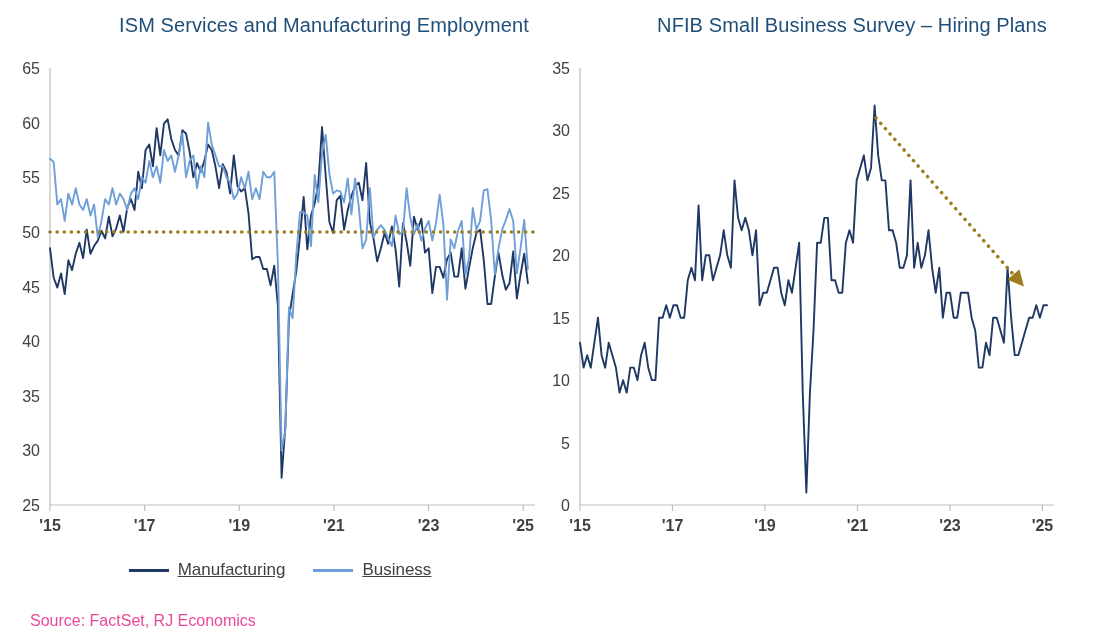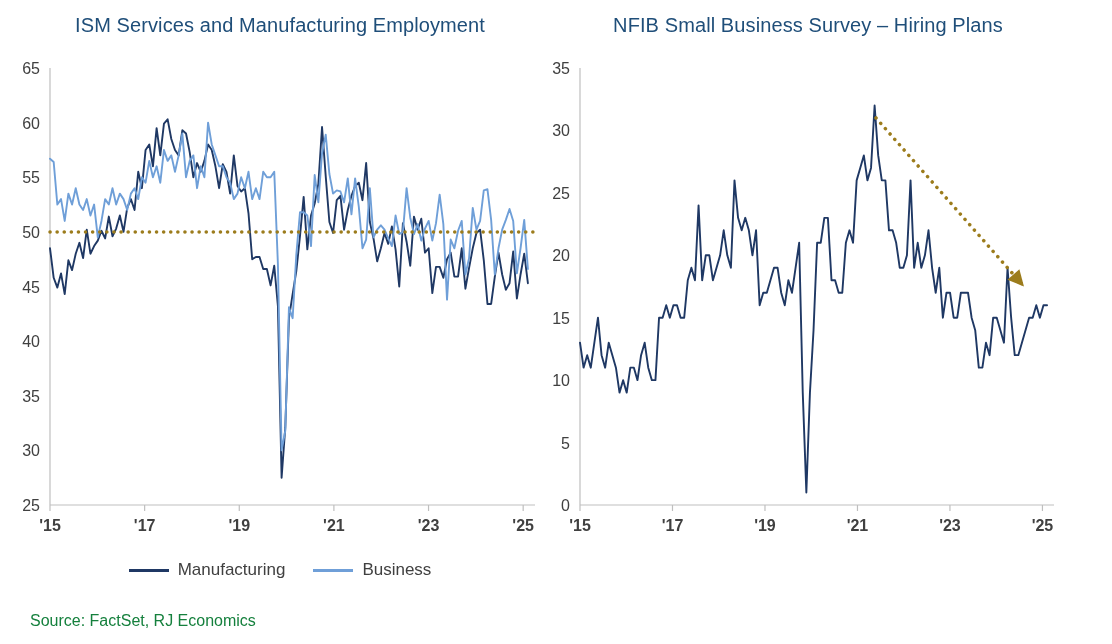--- a/index.html
+++ b/index.html
@@ -14,20 +14,21 @@
   #panel-left{left:0;width:560px;}
   #panel-right{left:532px;width:552px;}
 
   .chart-title{
     position:absolute;top:14px;left:0;width:100%;
     text-align:center;
     font-size:20px;
     color:#1f4e79;
     letter-spacing:0.1px;
     white-space:nowrap;
+    padding-left:44px;
   }
   #panel-left .chart-title{text-align:center;}
   .plot-wrap{position:absolute;}
   svg{display:block;}
 
   .tick-label{
     font-size:16px;
     fill:#404040;
   }
   .axis-line{stroke:#bfbfbf;stroke-width:1.2;}
@@ -35,25 +36,25 @@
 
   .legend{
     position:absolute;
     display:flex;
     align-items:center;
     justify-content:center;
     gap:28px;
     font-size:17px;
     color:#404040;
   }
-  .legend-item{display:flex;align-items:center;gap:9px;}
+  .legend-item{display:flex;align-items:center;gap:9px;text-decoration:underline;}
   .legend-swatch{display:block;width:40px;height:0;border-top-width:3px;border-top-style:solid;}
   .source{
     position:absolute;left:30px;bottom:14px;
-    font-size:16px;color:#15803d;
+    font-size:16px;color:#ec4899;
   }
 </style>
 </head>
 <body>
 
 <div class="panel" id="panel-left">
   <div class="chart-title">ISM Services and Manufacturing Employment</div>
   <div class="plot-wrap" style="left:0;top:50px;width:560px;height:500px;">
     <svg id="svg-left" width="560" height="500">
         <text x="40" y="461" text-anchor="end" class="tick-label">25</text>

